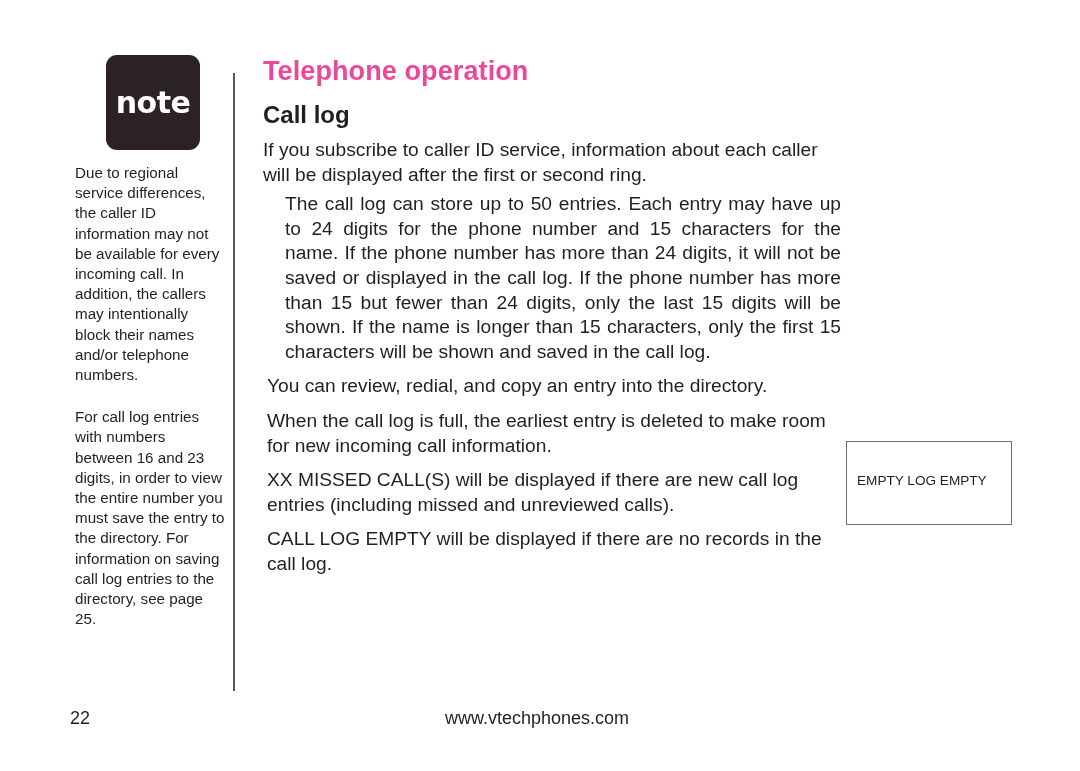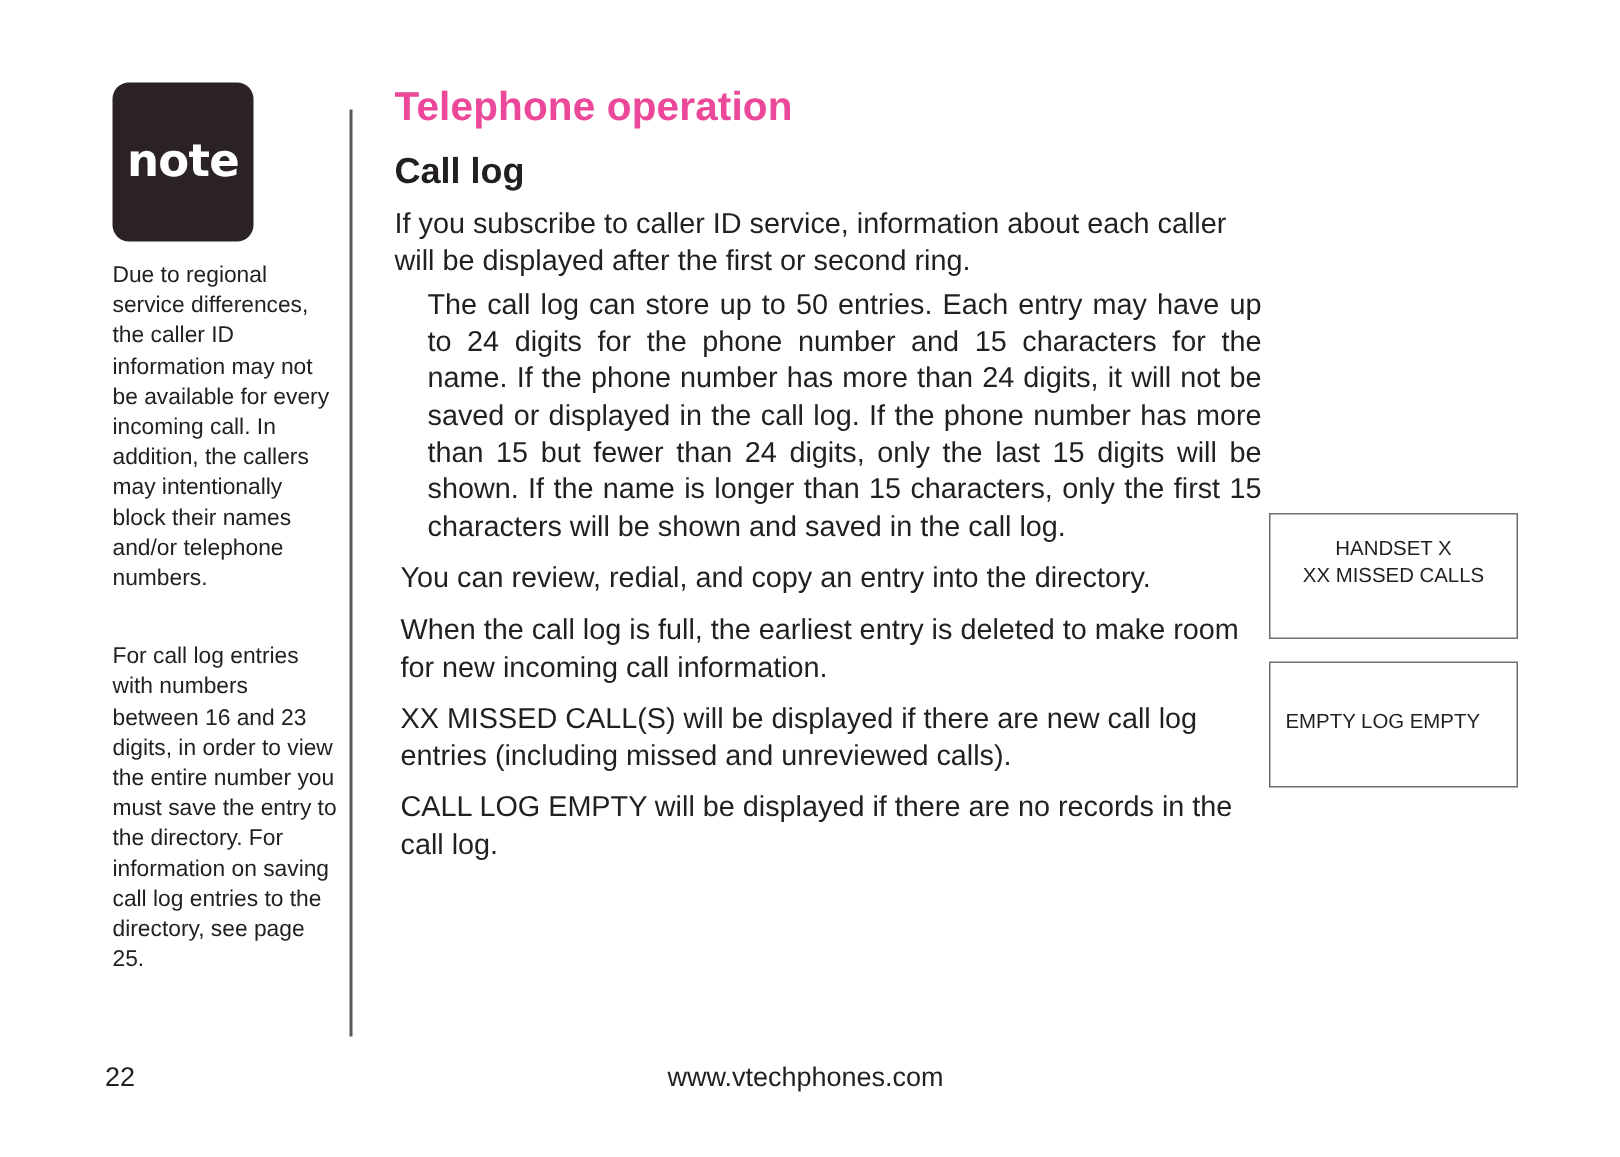--- a/index.html
+++ b/index.html
@@ -25,21 +25,22 @@
 
   
   #note-column {
     position: absolute;
     left: 75px;
     top: 55px;
     width: 150px;
   }
   #note-badge {
     width: 94px;
-    height: 106px;
+    height: 95px;
+    margin-left: 31px;
     background: #2b2224;
     border-radius: 11px;
     display: flex;
     align-items: center;
     justify-content: center;
   }
   #note-badge .note-word {
     color: #ffffff;
     font-size: 30px;
     font-weight: bold;
@@ -48,21 +49,21 @@
     font-family: "DejaVu Sans", sans-serif;
   }
   .note-para {
     font-size: 15.2px;
     line-height: 20.2px;
     color: #231f20;
     margin: 0;
     text-align: left;
   }
   #note-para-1 { margin-top: 13px; }
-  #note-para-2 { margin-top: 32px; }
+  #note-para-2 { margin-top: 22px; }
 
   
   #divider {
     position: absolute;
     left: 233px;
     top: 73px;
     width: 2px;
     height: 618px;
     background: #58595b;
   }
@@ -180,26 +181,20 @@
     <h2 id="section-title">Call log</h2>
 
     <p class="body-para lead">If you subscribe to caller ID service, information about each caller will be displayed after the first or second ring.</p>
     <p class="body-para indented">The call log can store up to 50 entries. Each entry may have up to 24 digits for the phone number and 15 characters for the name. If the phone number has more than 24 digits, it will not be saved or displayed in the call log. If the phone number has more than 15 but fewer than 24 digits, only the last 15 digits will be shown. If the name is longer than 15 characters, only the first 15 characters will be shown and saved in the call log.</p>
     <p class="body-para indented-left gap-top">You can review, redial, and copy an entry into the directory.</p>
     <p class="body-para indented-left gap-top">When the call log is full, the earliest entry is deleted to make room for new incoming call information.</p>
     <p class="body-para indented-left gap-top">XX MISSED CALL(S)  will be displayed if there are new call log entries (including missed and unreviewed calls).</p>
     <p class="body-para indented-left gap-top">CALL LOG EMPTY  will be displayed if there are no records in the call log.</p>
   </div>
 
-  <div class="lcd-box" id="lcd-box-missed">
-    <div class="lcd-lines">
-      <div class="lcd-line">HANDSET X</div>
-      <div class="lcd-line">XX MISSED CALLS</div>
-    </div>
-  </div>
 
   <div class="lcd-box" id="lcd-box-empty">
     <div class="lcd-lines">
       <div class="lcd-line">EMPTY LOG EMPTY</div>
     </div>
   </div>
 
   <div id="footer-page-number">22</div>
   <div id="footer-url">www.vtechphones.com</div>
 

